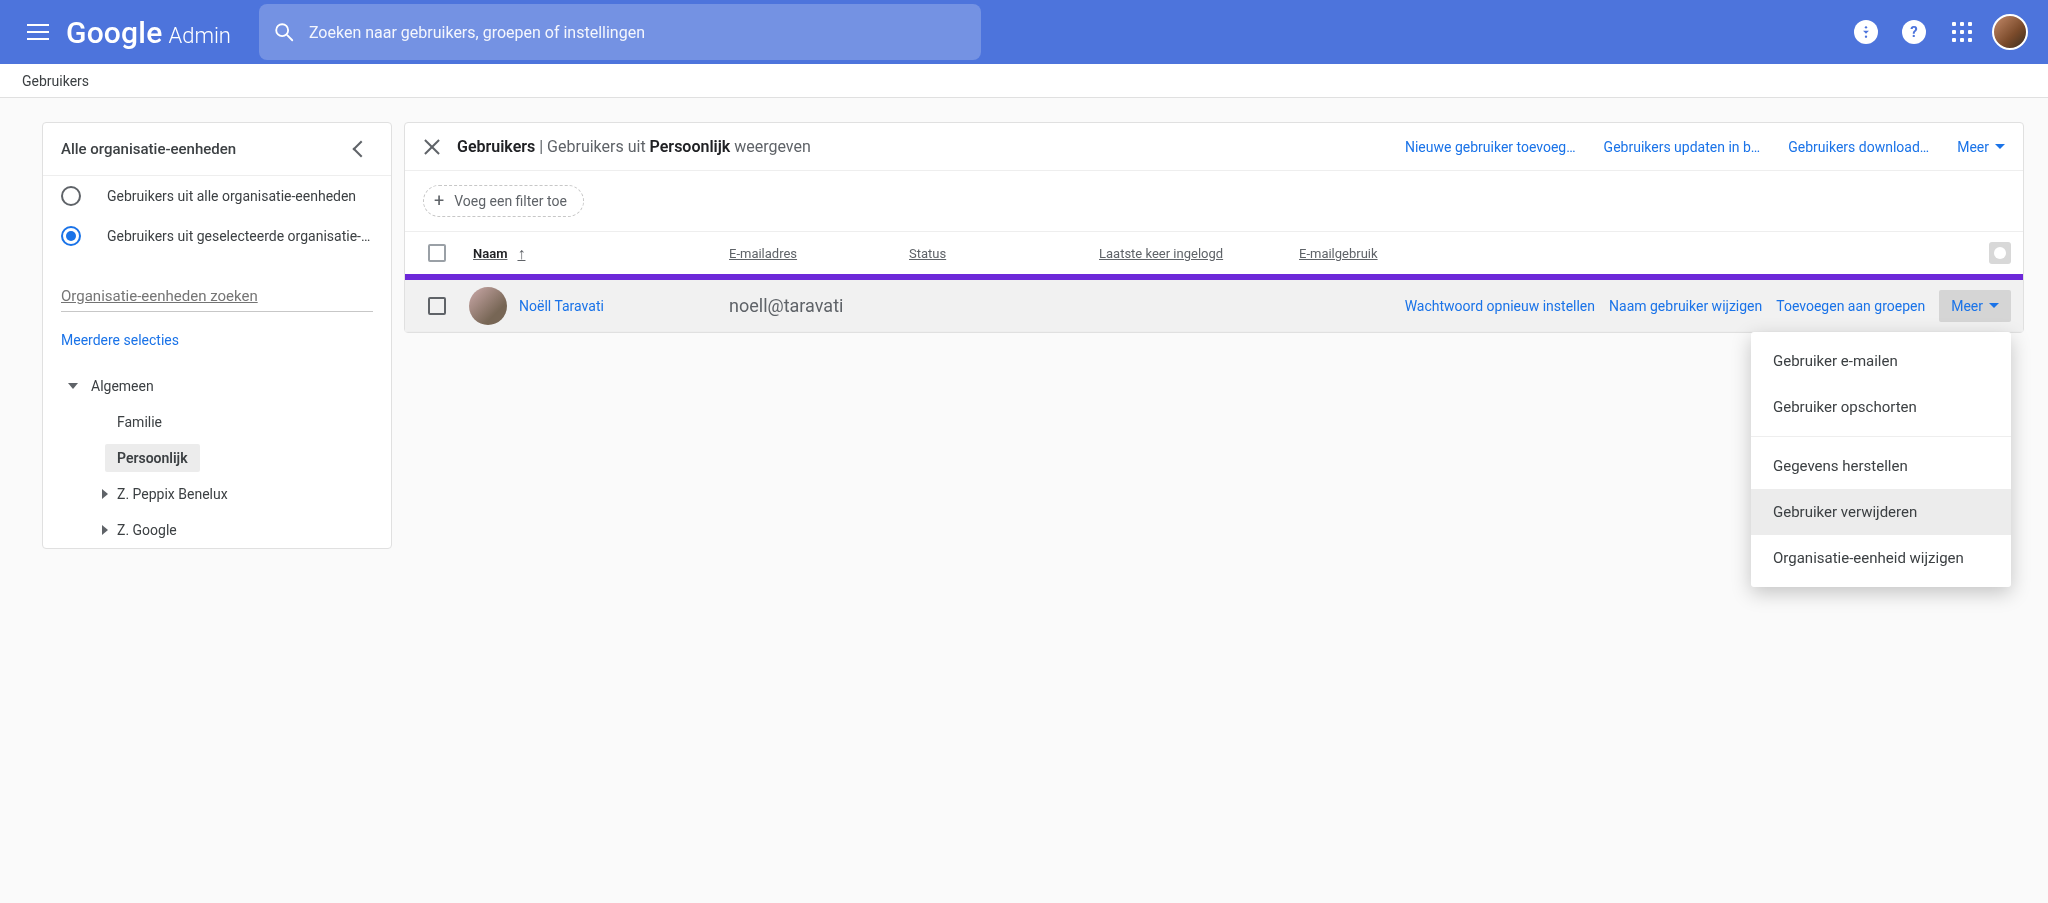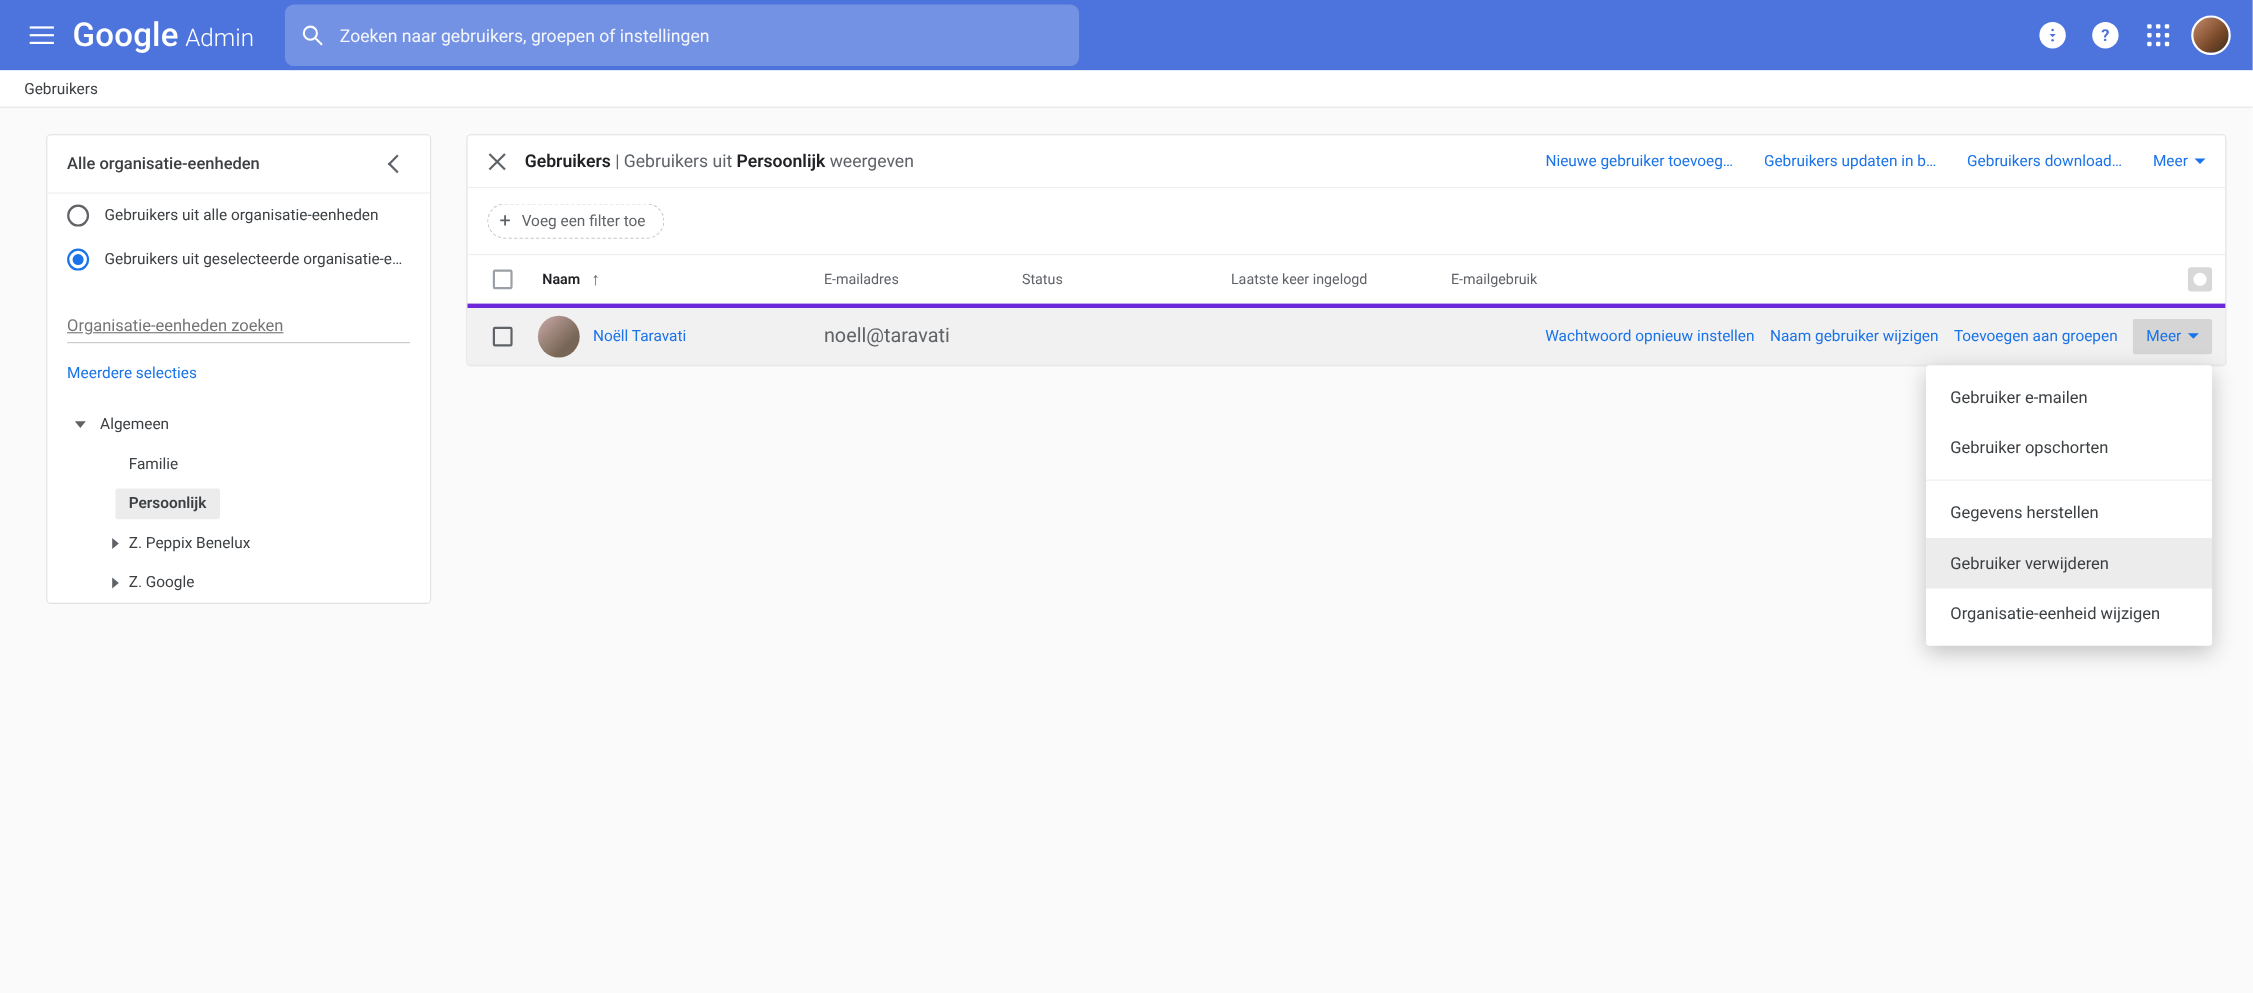--- a/index.html
+++ b/index.html
@@ -26,34 +26,34 @@
   .circle-icon { width: 24px; height: 24px; border-radius: 50%; background: #fff; display: flex; align-items:center; justify-content:center; }
   .apps-grid { width: 20px; height: 20px; display: grid; grid-template-columns: repeat(3, 4px); grid-template-rows: repeat(3,4px); gap: 4px; }
   .apps-grid span { width: 4px; height: 4px; background: #fff; border-radius: 1px; }
   .avatar-dot { width: 32px; height: 32px; border-radius: 50%; background: linear-gradient(135deg,#c48a6a 0%,#7a4a2a 60%,#3a2e20 100%); border: 2px solid #fff; box-sizing: content-box; }
 
   
   .subnav { height: 34px; display:flex; align-items:center; padding: 0 22px; background:#fff; border-bottom: 1px solid #e0e0e0; font-size: 14px; }
   .subnav-link { color: #3c4043; cursor: pointer; }
 
   
-  .page { display: flex; gap: 32px; padding: 24px 24px 24px 42px; background: #fafafa; min-height: calc(100vh - 98px); align-items: flex-start; }
+  .page { display: flex; gap: 12px; padding: 24px 24px 24px 42px; background: #fafafa; min-height: calc(100vh - 98px); align-items: flex-start; }
   .card { background: #fff; border: 1px solid #e0e0e0; border-radius: 4px; }
 
   
   .sidebar { width: 350px; flex: none; }
   .sidebar-header { display:flex; align-items:center; justify-content:space-between; padding: 14px 18px; border-bottom: 1px solid #eee; }
   .sidebar-title { font-size: 15px; color: #3c4043; font-weight: 500; }
   .chev-left { width: 12px; height: 12px; border-left: 2px solid #5f6368; border-bottom: 2px solid #5f6368; transform: rotate(45deg); }
 
   .radio-row { display:flex; align-items:center; padding: 10px 18px; cursor:pointer; }
   .radio { width: 20px; height: 20px; border-radius: 50%; border: 2px solid #5f6368; margin-right: 14px; position:relative; flex:none; }
   .radio.checked { border-color: #1a73e8; }
   .radio.checked::after { content:""; position:absolute; inset:3px; border-radius:50%; background:#1a73e8; }
-  .radio-label { font-size: 14px; color:#3c4043; white-space: nowrap; overflow:hidden; text-overflow: ellipsis; }
+  .radio-label { font-size: 14px; color:#3c4043; white-space: nowrap; overflow:hidden; text-overflow: ellipsis; margin-left: 12px; }
 
   .org-search { margin: 25px 18px 10px; border: 0; border-bottom: 1px solid #c7c7c7; padding: 6px 0; width: calc(100% - 36px); font-size: 15px; color:#737373; outline: none; background: transparent; text-decoration: underline; }
   .multi-link { display:block; padding: 10px 18px 20px; color: #1a73e8; font-size: 14px; cursor:pointer; }
 
   .tree-row { display:flex; align-items:center; height: 36px; padding-left: 18px; font-size: 14px; color:#3c4043; cursor:pointer; }
   .tree-toggle { width: 24px; display:flex; justify-content:center; }
   .tri-down { width:0; height:0; border-left:5px solid transparent; border-right:5px solid transparent; border-top:6px solid #5f6368; }
   .tri-right { width:0; height:0; border-top:5px solid transparent; border-bottom:5px solid transparent; border-left:6px solid #5f6368; }
   .tree-indent-1 { padding-left: 74px; }
   .tree-indent-1.with-arrow { padding-left: 50px; }
@@ -70,21 +70,21 @@
   .hdr-actions { margin-left:auto; display:flex; gap: 28px; align-items:center; }
   .hdr-link { color:#1a73e8; font-size:14px; cursor:pointer; white-space:nowrap; max-width: 175px; overflow:hidden; text-overflow:ellipsis; }
   .more-dd { color:#1a73e8; font-size:14px; display:flex; align-items:center; gap:6px; cursor:pointer; }
   .caret-down { width:0; height:0; border-left:5px solid transparent; border-right:5px solid transparent; border-top:5px solid #1a73e8; }
 
   .filter-bar { padding: 14px 18px; border-bottom:1px solid #eee; }
   .filter-chip { display:inline-flex; align-items:center; gap:10px; border:1px dashed #c7c7c7; border-radius:18px; padding: 6px 16px 6px 10px; color:#5f6368; font-size:14px; cursor:pointer; }
   .plus { font-size:18px; line-height:1; color:#5f6368; }
 
   .table-head, .table-row { display:grid; grid-template-columns: 64px 260px 180px 190px 200px 1fr 50px; align-items:center; }
-  .table-head { height: 48px; border-bottom:4px solid #6d28d9; color:#5f6368; font-size:13px; }
+  .table-head { height: 48px; border-bottom:6px solid #6d28d9; color:#5f6368; font-size:13px;text-decoration:underline; }
   .chk { width: 18px; height: 18px; border: 2px solid #9aa0a6; border-radius: 2px; margin: 0 auto; cursor:pointer; }
   .th-naam { display:flex; align-items:center; gap:10px; font-weight:600; color:#202124; padding-left: 4px; }
   .sort-arrow { font-size: 16px; color:#5f6368; }
   .th-settings { width:22px; height:22px; background:#d8d8d8; border-radius:3px; position:relative; margin-left:auto; margin-right:12px; }
   .th-settings::after { content:""; position:absolute; inset:5px; border-radius:50%; background:#fff; }
 
   .user-row { height: 52px; background:#f1f1f1; border-bottom:1px solid #eee; position:relative; }
   .user-row .chk { border-color: #5f6368; }
   .name-cell { display:flex; align-items:center; gap:12px; }
   .user-avatar { width: 38px; height: 38px; border-radius:50%; background: linear-gradient(135deg,#caa 0%, #765 70%); }

